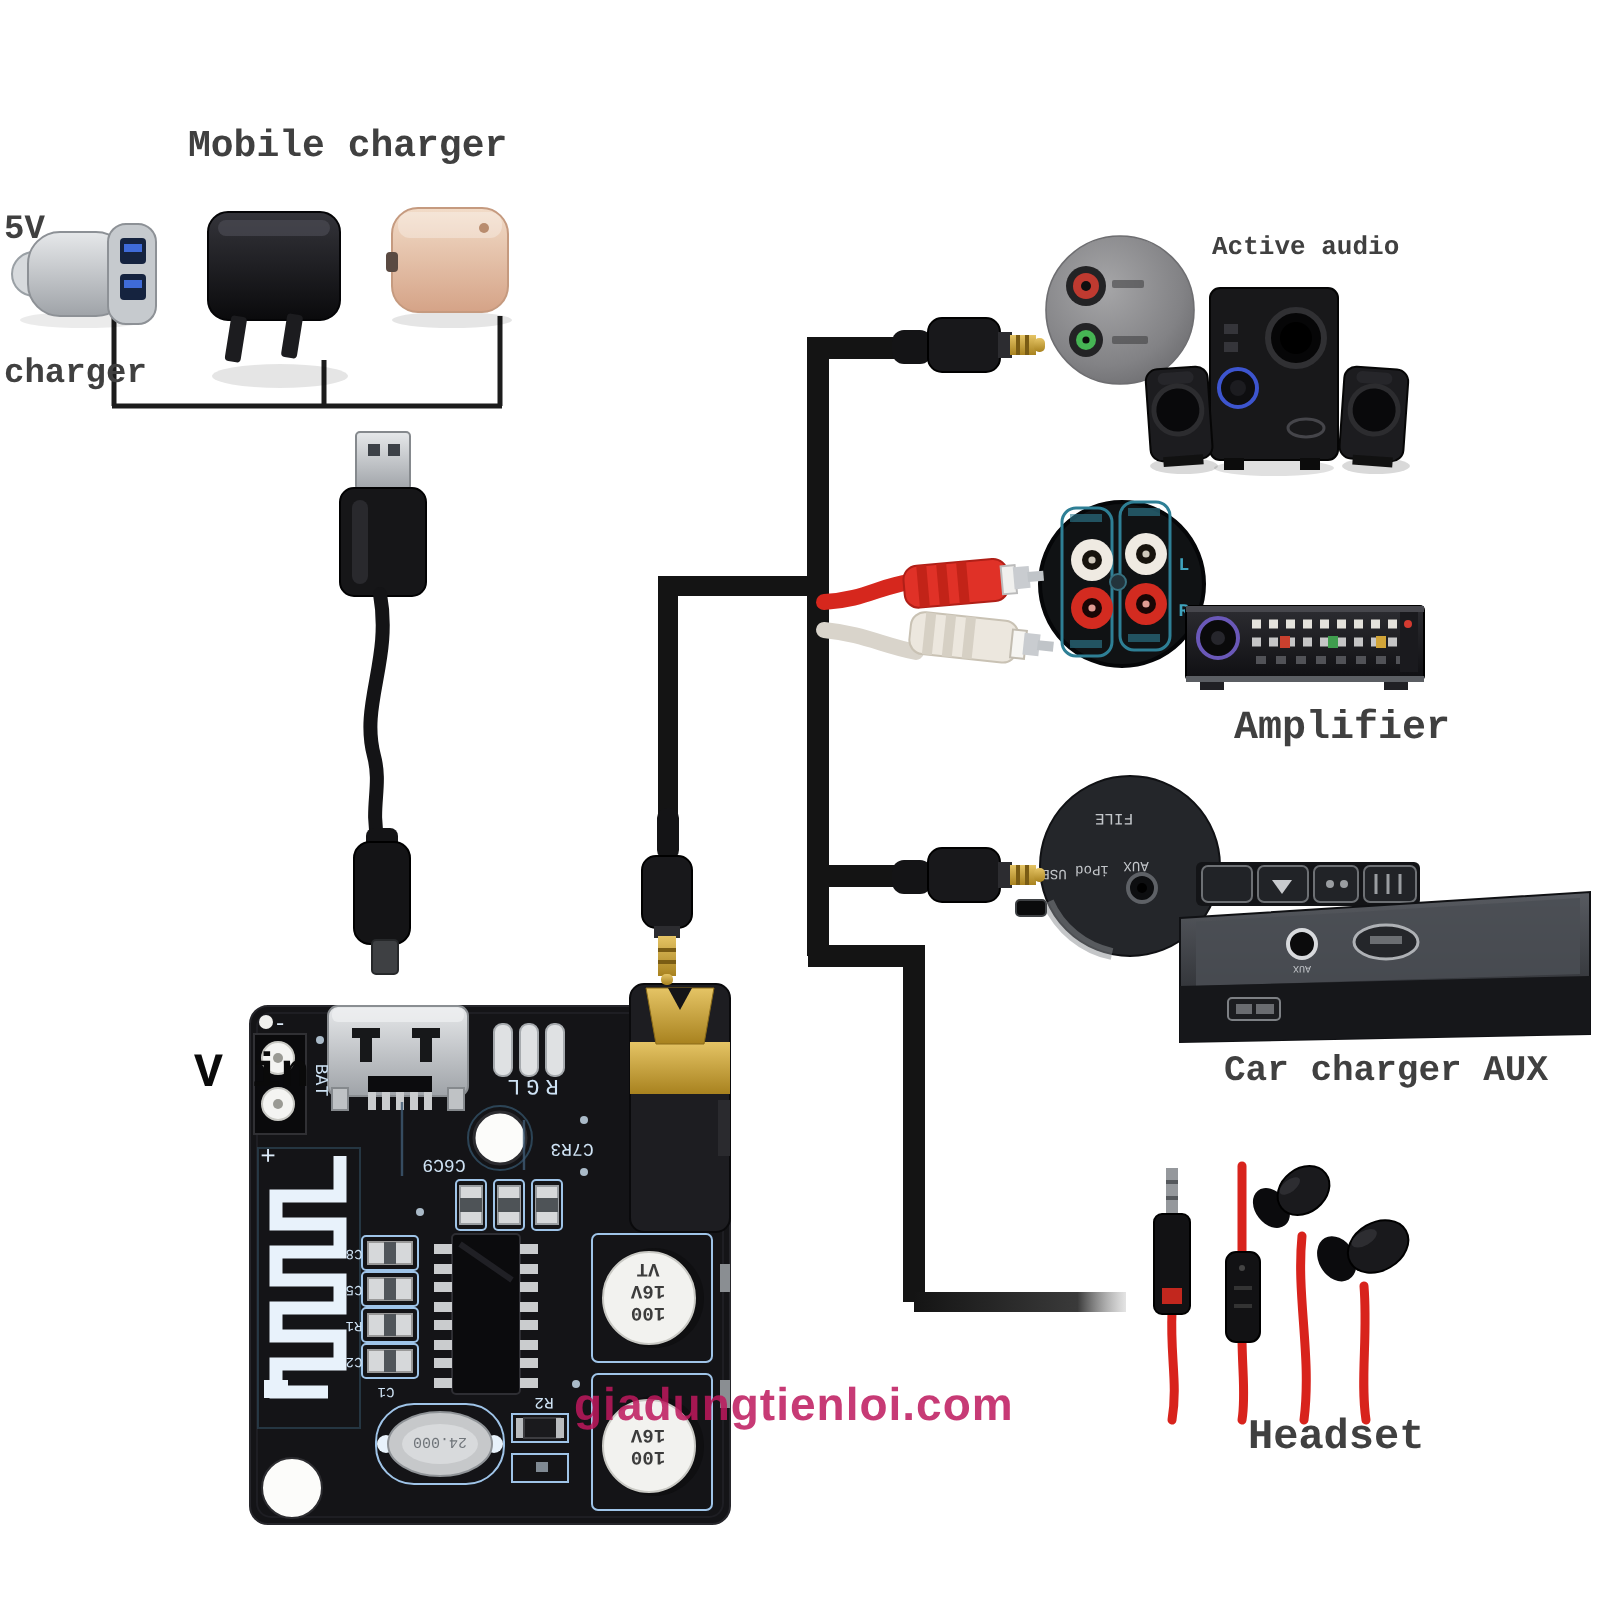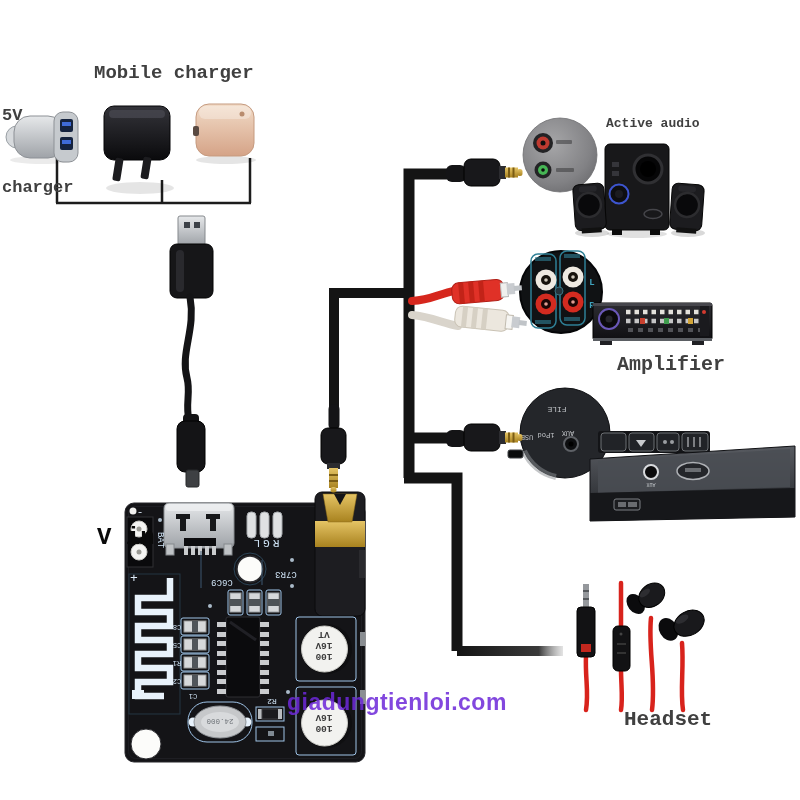--- a/index.html
+++ b/index.html
@@ -10,21 +10,21 @@
          font-family:Liberation Mono, monospace;}
   .lbl-5v{left:2px;top:56px;width:88px;font-size:17px;line-height:24px;}
   .lbl-mobile{left:94px;top:62px;font-size:19px;}
   .lbl-active{left:606px;top:116px;font-size:13px;}
   .lbl-amp{left:617px;top:353px;font-size:20px;}
   .lbl-caraux{left:612px;top:526px;font-size:18px;}
   .lbl-headset{left:624px;top:708px;font-size:21px;}
   .lbl-vin{left:73px;top:524px;font-size:24px;font-family:Liberation Mono, monospace;
            letter-spacing:0px;color:#0a0a0a;margin-left:24px;}
   .watermark{left:287px;top:689px;font-size:23px;font-family:"Liberation Sans",sans-serif;
-             color:#6d28d9;opacity:.85;letter-spacing:.5px;}
+             color:#be185d;opacity:.85;letter-spacing:.5px;}
 </style>
 </head>
 <body>
 
 <div class="stage">
 
 <svg width="800" height="800" viewBox="0 0 800 800">
 <defs>
   <linearGradient id="silver" x1="0" y1="0" x2="0" y2="1">
     <stop offset="0" stop-color="#e6e8ea"></stop>
@@ -499,17 +499,18 @@
 </g>
 </svg>
 
 <div class="label lbl-5v">
   <span style="display:block">5V</span>
   <span style="display:block">charger</span>
 </div>
 <div class="label lbl-mobile">Mobile charger</div>
 <div class="label lbl-active">Active audio</div>
 <div class="label lbl-amp">Amplifier</div>
+<div class="label lbl-caraux">Car charger AUX</div>
 <div class="label lbl-headset">Headset</div>
 <div class="label lbl-vin">V in</div>
 <div class="label watermark">giadungtienloi.com</div>
 
 </div>
 
 </body></html>

